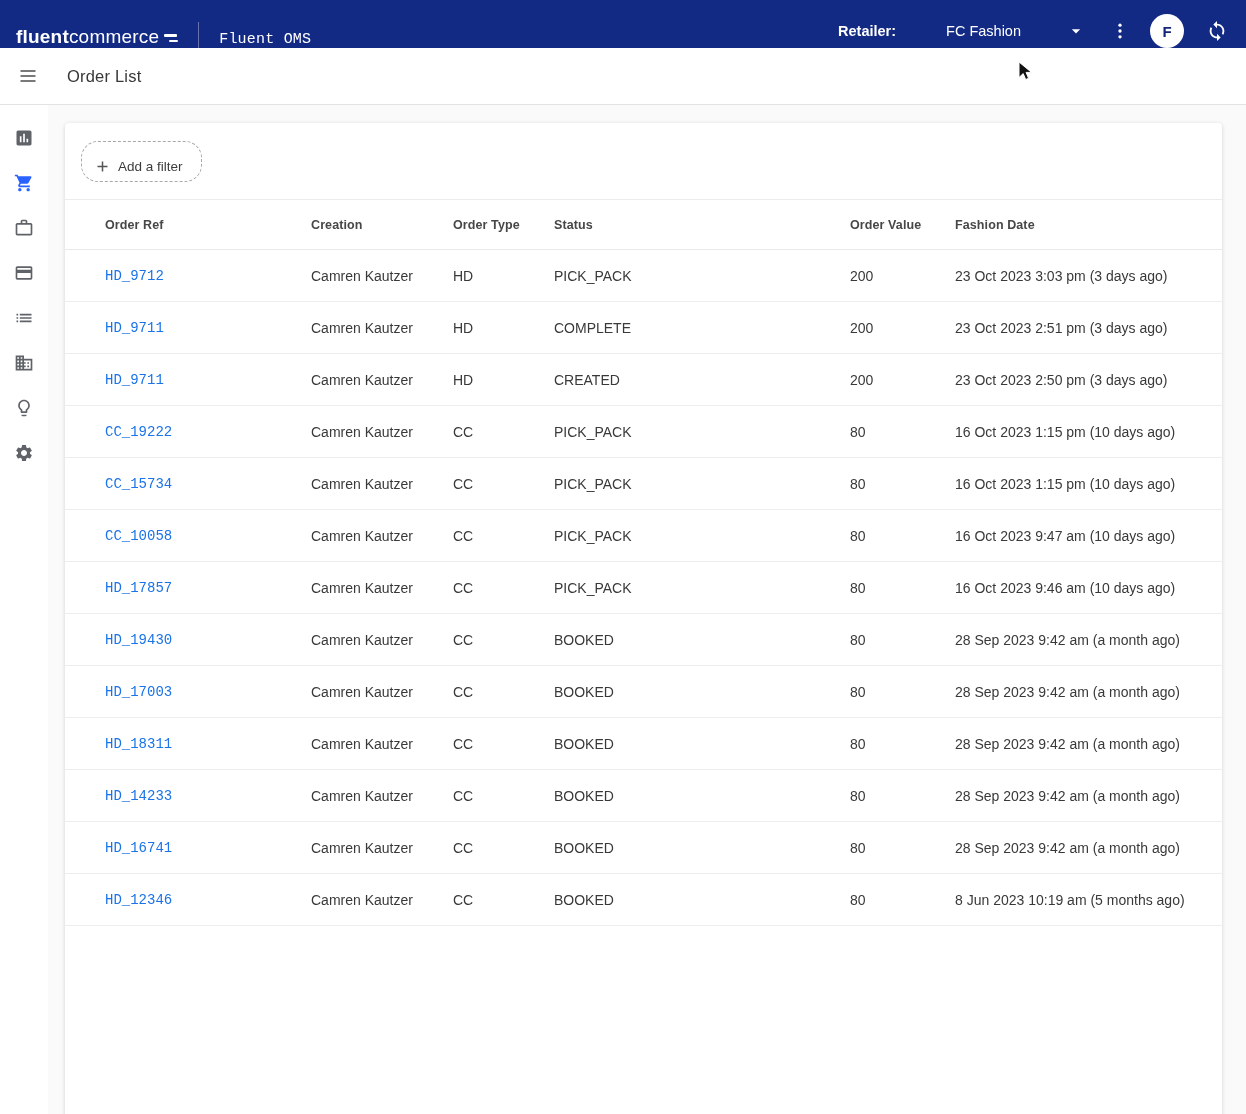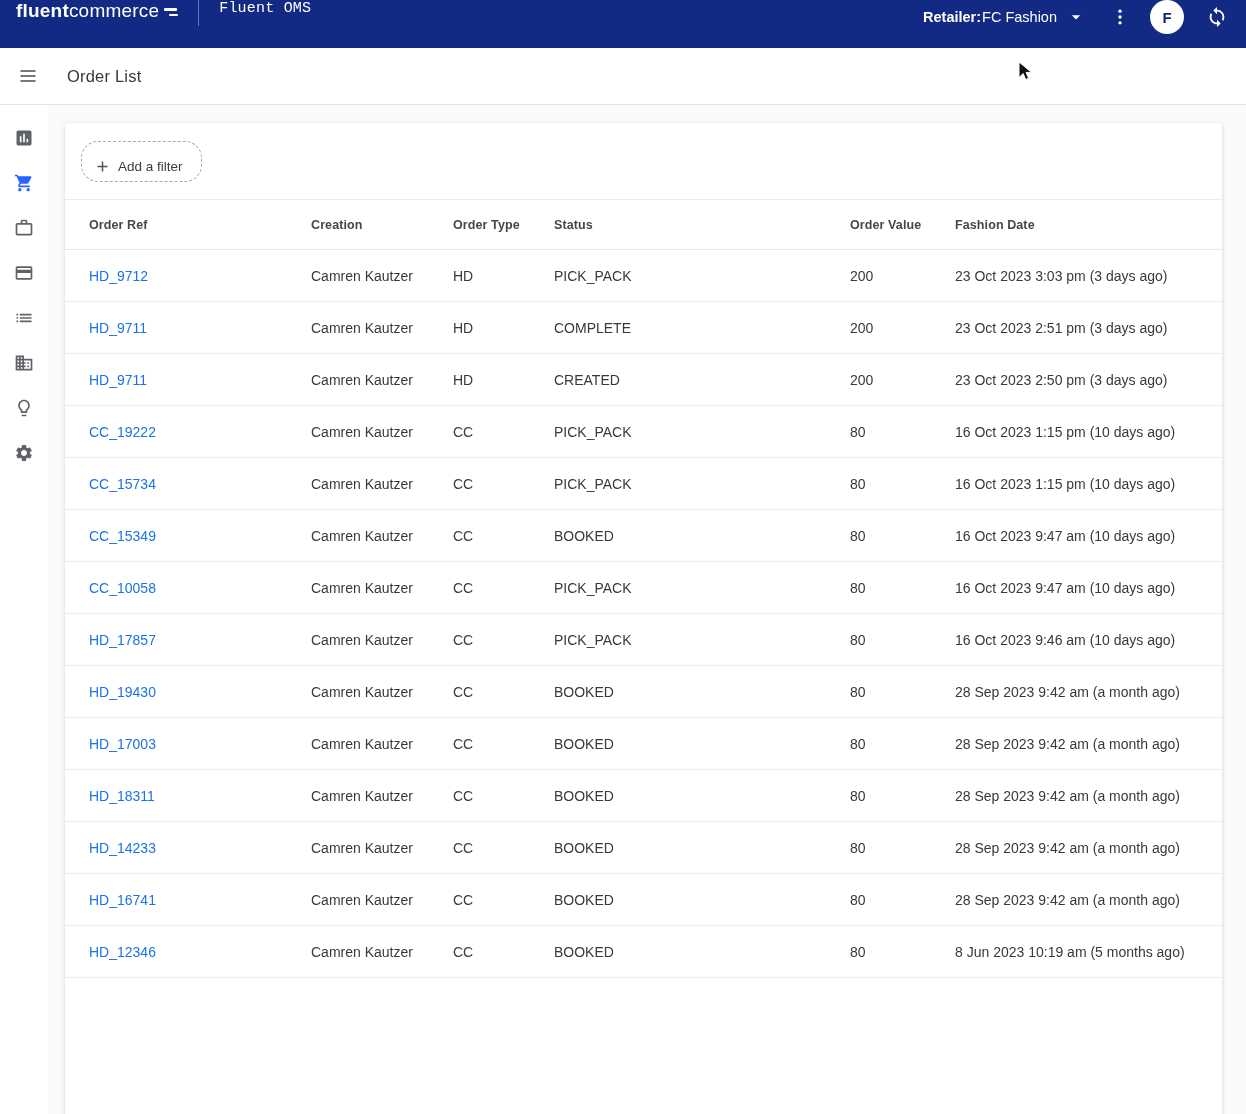--- a/index.html
+++ b/index.html
@@ -9,35 +9,35 @@
   }
   *{box-sizing:border-box;}
   html,body{margin:0;padding:0;}
   body{
     width:1246px;height:1114px;overflow:hidden;position:relative;
     font-family:"Liberation Sans", sans-serif;background:#fafafa;color:#3a3a3a;
   }
   
   .topbar{
     height:48px;background:var(--topbar-bg);color:#fff;
-    display:flex;align-items:flex-start;padding:0 18px 0 16px;position:relative;z-index:5;
+    display:flex;align-items:flex-end;padding:0 18px 0 16px;position:relative;z-index:5;
   }
   .logo{display:flex;align-items:center;cursor:default;}
   .logo-bold{font-size:19px;font-weight:700;letter-spacing:.2px;}
   .logo-light{font-size:19px;font-weight:400;letter-spacing:.2px;}
   .logo-mark{display:inline-flex;flex-direction:column;gap:3px;margin-left:5px;margin-top:2px;}
   .logo-mark i{display:block;height:2.5px;background:#fff;border-radius:1px;}
   .logo-mark i:nth-child(1){width:13px;}
   .logo-mark i:nth-child(2){width:9px;margin-left:5px;}
   .topbar-divider{width:1px;height:26px;background:rgba(255,255,255,.35);margin:0 20px;}
   .app-title{font-size:15px;font-weight:500;letter-spacing:.2px;font-family:Liberation Mono, monospace;}
   .topbar-right{margin-left:auto;display:flex;align-items:center;}
-  .retailer{display:flex;align-items:center;cursor:pointer;}
+  .retailer{display:flex;align-items:center;cursor:pointer;gap:36px;}
   .retailer-label{font-size:14.5px;font-weight:700;}
-  .retailer-value{font-size:14.5px;font-weight:400;margin-left:1px;}
+  .retailer-value{font-size:14.5px;font-weight:400;margin-left:14px;}
   .caret{margin-left:9px;display:flex;}
   .icon-btn{background:none;border:none;padding:0;display:flex;align-items:center;justify-content:center;cursor:pointer;}
   .kebab{margin-left:24px;}
   .avatar{
     width:34px;height:34px;border-radius:50%;background:#fff;color:#14267c;
     font-weight:700;font-size:15px;display:grid;place-items:center;margin-left:20px;cursor:pointer;
   }
   .sync{margin-left:22px;}
   
   .appbar{
@@ -70,22 +70,22 @@
   table{width:100%;border-collapse:collapse;table-layout:fixed;}
   thead th{
     text-align:left;font-size:12.5px;font-weight:600;color:#474747;
     height:50px;border-top:1px solid #ececec;border-bottom:1px solid #e9e9e9;
     padding:0 8px 0 0;vertical-align:middle;letter-spacing:.1px;
   }
   tbody td{
     font-size:14px;color:#393939;height:52px;border-bottom:1px solid #ecedee;
     padding:0 8px 0 0;vertical-align:middle;white-space:nowrap;overflow:hidden;
   }
-  th:first-child,td:first-child{padding-left:24px;}
-  a.ref{color:var(--link);text-decoration:none;cursor:pointer;}
+  th:first-child,td:first-child{padding-left:40px;}
+  a.ref{color:var(--link);text-decoration:none;cursor:pointer;font-family:Liberation Mono, monospace;}
   tr.filler td{border-bottom:none;height:60px;}
   
   .cursor{position:absolute;left:1018px;top:61px;z-index:99;pointer-events:none;}
 </style>
 </head>
 <body>
 
 <header class="topbar">
   <div class="logo">
     <span class="logo-bold">fluent</span>
@@ -242,28 +242,20 @@
   </tr>
           <tr>
     <td><a class="ref">CC_15734</a></td>
     <td>Camren Kautzer</td>
     <td>CC</td>
     <td>PICK_PACK</td>
     <td>80</td>
     <td>16 Oct 2023 1:15 pm (10 days ago)</td>
   </tr>
           <tr>
-    <td><a class="ref">CC_15349</a></td>
-    <td>Camren Kautzer</td>
-    <td>CC</td>
-    <td>BOOKED</td>
-    <td>80</td>
-    <td>16 Oct 2023 9:47 am (10 days ago)</td>
-  </tr>
-          <tr>
     <td><a class="ref">CC_10058</a></td>
     <td>Camren Kautzer</td>
     <td>CC</td>
     <td>PICK_PACK</td>
     <td>80</td>
     <td>16 Oct 2023 9:47 am (10 days ago)</td>
   </tr>
           <tr>
     <td><a class="ref">HD_17857</a></td>
     <td>Camren Kautzer</td>

